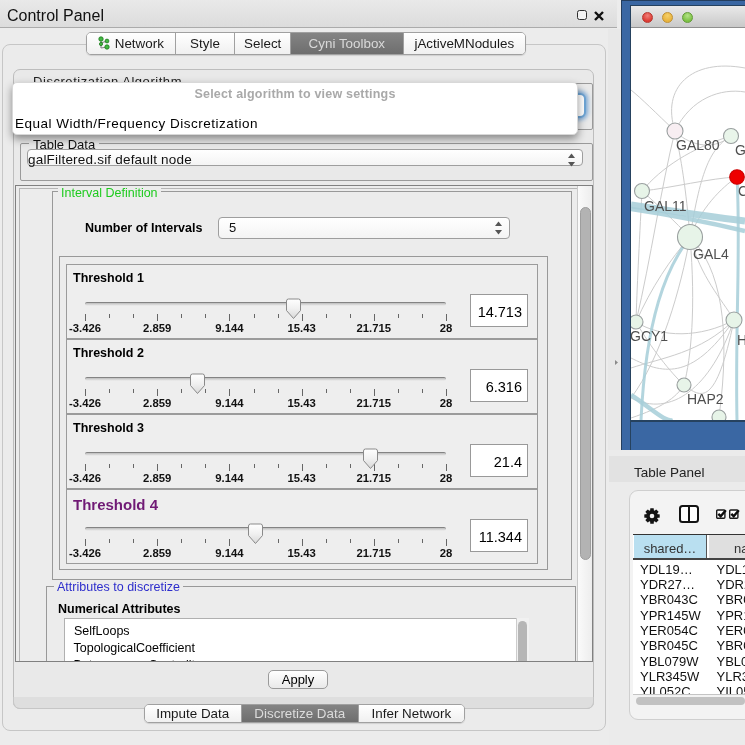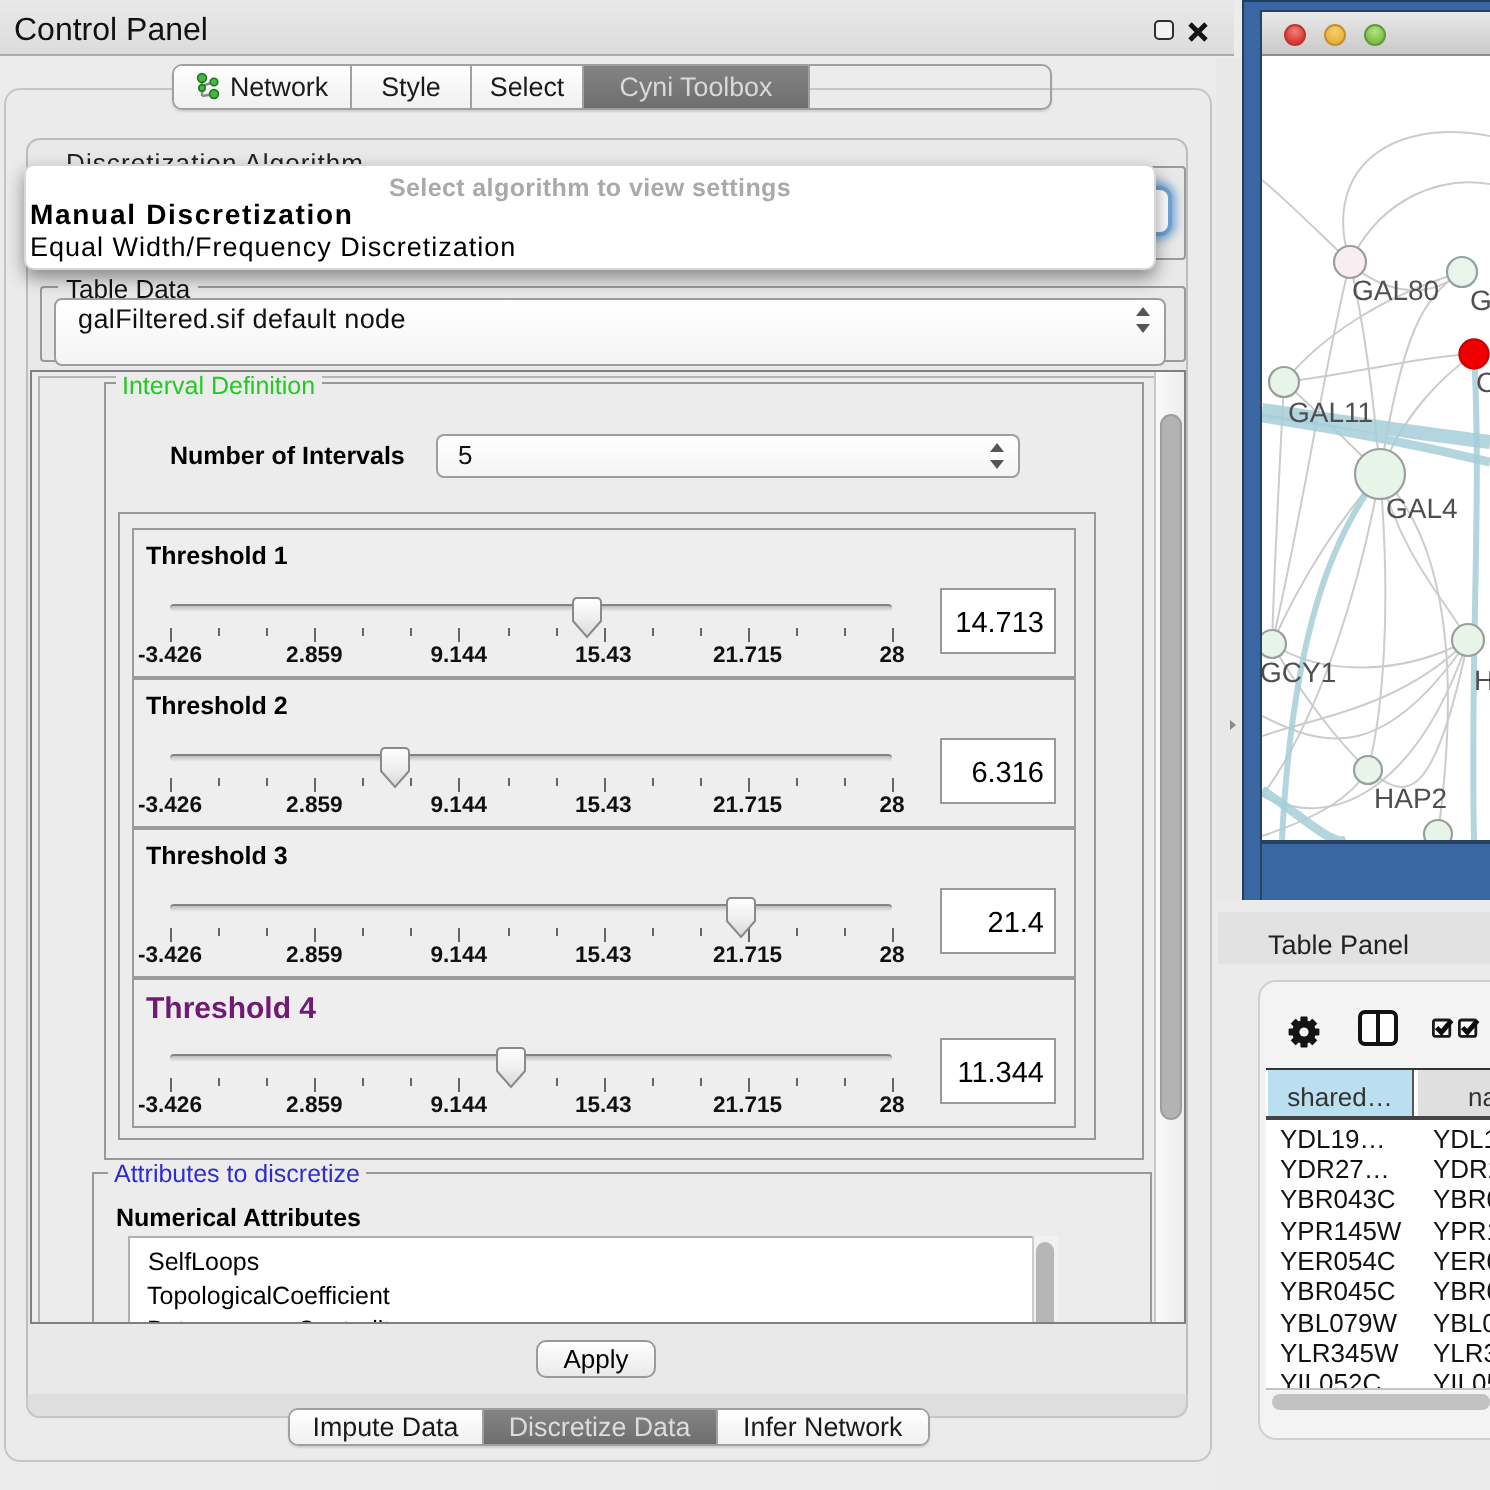--- a/index.html
+++ b/index.html
@@ -21,27 +21,28 @@
         <line x1="3" y1="7" x2="9" y2="5" stroke="#8a8a8a" stroke-width="1.2"></line>
         <line x1="3" y1="12" x2="9" y2="11" stroke="#8a8a8a" stroke-width="1.2"></line>
         <circle cx="3" cy="3" r="2.2" fill="#43b843" stroke="#1c7a1c" stroke-width="0.8"></circle>
         <circle cx="9" cy="5" r="1.9" fill="#43b843" stroke="#1c7a1c" stroke-width="0.8"></circle>
         <circle cx="3" cy="8" r="1.6" fill="#43b843" stroke="#1c7a1c" stroke-width="0.8"></circle>
         <circle cx="9" cy="11" r="2.2" fill="#43b843" stroke="#1c7a1c" stroke-width="0.8"></circle>
       </svg>Network</div>
     <div style="width:60px;height:100%;border-right:1px solid #a0a0a0;background:linear-gradient(#ffffff,#f0f0f0);color:#1a1a1a;font-size:13.4px;display:flex;align-items:center;justify-content:center;white-space:nowrap">Style</div>
     <div style="width:56px;height:100%;border-right:1px solid #a0a0a0;background:linear-gradient(#ffffff,#f0f0f0);color:#1a1a1a;font-size:13.4px;display:flex;align-items:center;justify-content:center;white-space:nowrap">Select</div>
     <div style="width:113px;height:100%;border-right:1px solid #a0a0a0;background:linear-gradient(#848484,#6e6e6e);color:#d9d9d9;font-size:13.4px;display:flex;align-items:center;justify-content:center;white-space:nowrap">Cyni Toolbox</div>
+    <div style="width:122px;height:100%;background:linear-gradient(#ffffff,#f0f0f0);color:#1a1a1a;font-size:13.4px;display:flex;align-items:center;justify-content:center;white-space:nowrap">jActiveMNodules</div>
   </div>
 <div class="a" style="left:20px;top:83px;width:573px;height:47px;border:1px solid #9a9a9a;border-radius:2px"></div>
 <div class="a" style="left:29px;top:74px;font-size:13px;letter-spacing:0.55px;color:#222;background:#e9e9e9;padding:0 4px">Discretization Algorithm</div>
 <div class="a" style="left:27px;top:93px;width:559px;height:25px;border-radius:6px;background:#fff;border:2px solid #6da4d4;box-shadow:0 0 4px 2px rgba(90,150,210,0.75)"></div>
 <div class="a" style="left:20px;top:143px;width:573px;height:38px;border:1px solid #9a9a9a;border-radius:2px"></div>
 <div class="a" style="left:29px;top:137px;font-size:13px;color:#111;background:#e9e9e9;padding:0 4px">Table Data</div>
-<div class="a" style="left:27px;top:149px;width:556px;height:34px;background:linear-gradient(#ffffff,#f4f4f4);border:1px solid #9e9e9e;border-radius:4px;font-size:13.5px;letter-spacing:0.2px;color:#111;line-height:20px;padding-left:11px">galFiltered.sif default node<svg width="9" height="14" viewBox="0 0 9 14" style="position:absolute;right:6px;top:3px">
+<div class="a" style="left:27px;top:149px;width:556px;height:17px;background:linear-gradient(#ffffff,#f4f4f4);border:1px solid #9e9e9e;border-radius:4px;font-size:13.5px;letter-spacing:0.2px;color:#111;line-height:20px;">galFiltered.sif default node<svg width="9" height="14" viewBox="0 0 9 14" style="position:absolute;right:6px;top:3px">
       <path d="M4.5 0.5 L8 5 L1 5 Z" fill="#555"></path>
       <path d="M4.5 13.5 L8 9 L1 9 Z" fill="#555"></path>
     </svg></div>
 <div class="a" style="left:15px;top:185px;width:578px;height:477px;border:1px solid #808080;background:#ececec;overflow:hidden"><div class="a" style="left:3px;top:2px;width:572px;height:600px;border:1px solid #b5b5b5;background:#ececec"></div><div class="a" style="left:36px;top:5px;width:520px;height:389px;border:1px solid #999"></div>
 <div class="a" style="left:42px;top:-0.5px;white-space:nowrap;font-size:12.5px;color:#1ecb1e;background:#ececec;padding:0 3px">Interval Definition</div>
 <div class="a" style="left:69px;top:35px;white-space:nowrap;font-size:12.5px;font-weight:bold;color:#000">Number of Intervals</div>
 <div class="a" style="left:202px;top:31px;width:292px;height:22px;background:linear-gradient(#ffffff,#f4f4f4);border:1px solid #9e9e9e;border-radius:4px;font-size:13px;color:#111;line-height:20px;padding-left:10px">5<svg width="9" height="14" viewBox="0 0 9 14" style="position:absolute;right:6px;top:3px">
         <path d="M4.5 0.5 L8 5 L1 5 Z" fill="#555"></path>
         <path d="M4.5 13.5 L8 9 L1 9 Z" fill="#555"></path>
       </svg></div>
@@ -108,21 +109,20 @@
 <div class="a" style="left:563.5px;top:21px;width:11px;height:353px;background:#b3b3b3;border:1px solid #9e9e9e;border-radius:6px"></div>
 </div>
 <div class="a" style="left:268px;top:670px;width:60px;height:19px;background:linear-gradient(#ffffff,#e9e9e9);border:1px solid #9a9a9a;border-radius:5px;font-size:13px;color:#000;text-align:center;line-height:17px">Apply</div>
 <div class="a" style="left:143.7px;top:703.5px;width:321.3px;height:19.5px;border-radius:5px;border:1px solid #a0a0a0;overflow:hidden;display:flex;box-shadow:0 1px 1px rgba(0,0,0,0.12)">
     <div style="width:97.70000000000002px;height:100%;border-right:1px solid #a0a0a0;background:linear-gradient(#ffffff,#f0f0f0);color:#1a1a1a;font-size:13.4px;display:flex;align-items:center;justify-content:center;white-space:nowrap">Impute Data</div>
     <div style="width:117.70000000000002px;height:100%;border-right:1px solid #a0a0a0;background:linear-gradient(#848484,#6e6e6e);color:#dcdcdc;font-size:13.4px;display:flex;align-items:center;justify-content:center;white-space:nowrap">Discretize Data</div>
     <div style="width:105.89999999999998px;height:100%;background:linear-gradient(#ffffff,#f0f0f0);color:#1a1a1a;font-size:13.4px;display:flex;align-items:center;justify-content:center;white-space:nowrap">Infer Network</div>
   </div>
 <div class="a" style="left:12px;top:82px;width:566px;height:53px;background:#fff;border-radius:5px;border:1px solid #d8d8d8;box-shadow:0 4px 9px rgba(0,0,0,0.42);z-index:50">
     <div style="position:absolute;left:0;top:3.5px;width:100%;text-align:center;font-size:12.5px;font-weight:bold;letter-spacing:0.2px;color:#a9a9a9">Select algorithm to view settings</div>
-    <div style="position:absolute;left:2px;top:15.5px;font-size:14px;font-weight:bold;letter-spacing:0.85px;color:#000">Manual Discretization</div>
     <div style="position:absolute;left:2px;top:33px;font-size:13.5px;letter-spacing:0.5px;color:#000">Equal Width/Frequency Discretization</div>
   </div>
 <div class="a" style="left:608px;top:29px;width:13px;height:421px;background:#e8e8e8"></div>
 <svg class="a" style="left:614px;top:359px" width="5" height="7" viewBox="0 0 5 7">
     <path d="M1 1 L4 3.5 L1 6 Z" fill="#8a8a8a"></path>
   </svg>
 <div class="a" style="left:621px;top:0;width:124px;height:450px;background:#3a67a3;border-left:1px solid #243e5e;border-top:1px solid #243e5e"></div>
 <div class="a" style="left:630px;top:5px;width:1px;height:445px;background:#26425f"></div>
 <div class="a" style="left:630px;top:5px;width:115px;height:1px;background:#26425f"></div>
 <div class="a" style="left:631px;top:420px;width:114px;height:1.5px;background:#26425f"></div>

